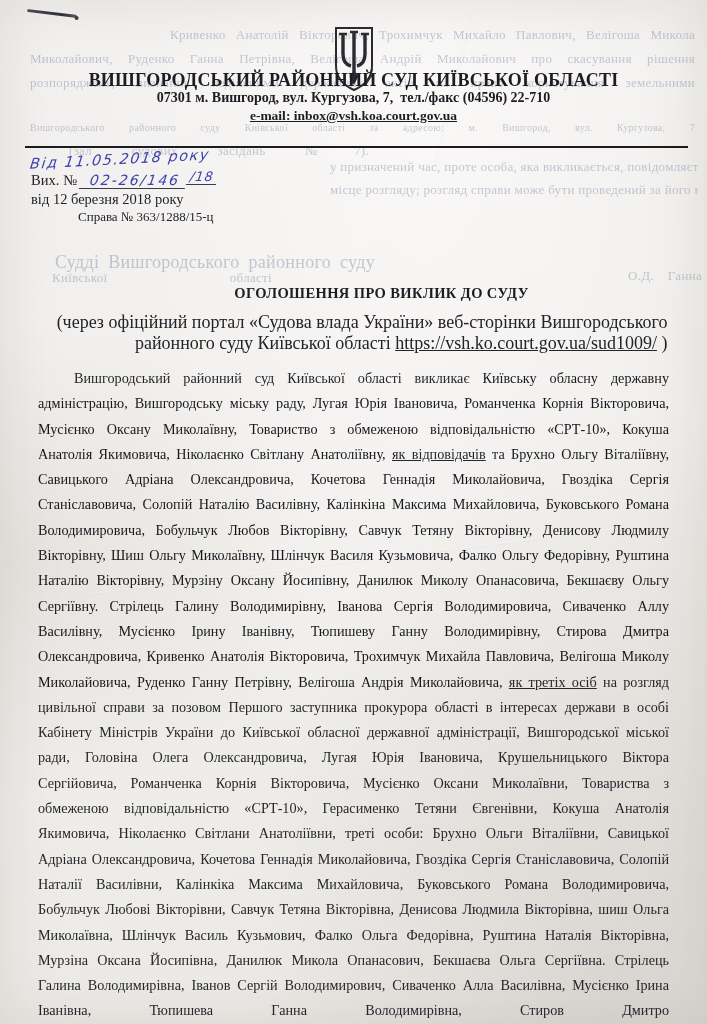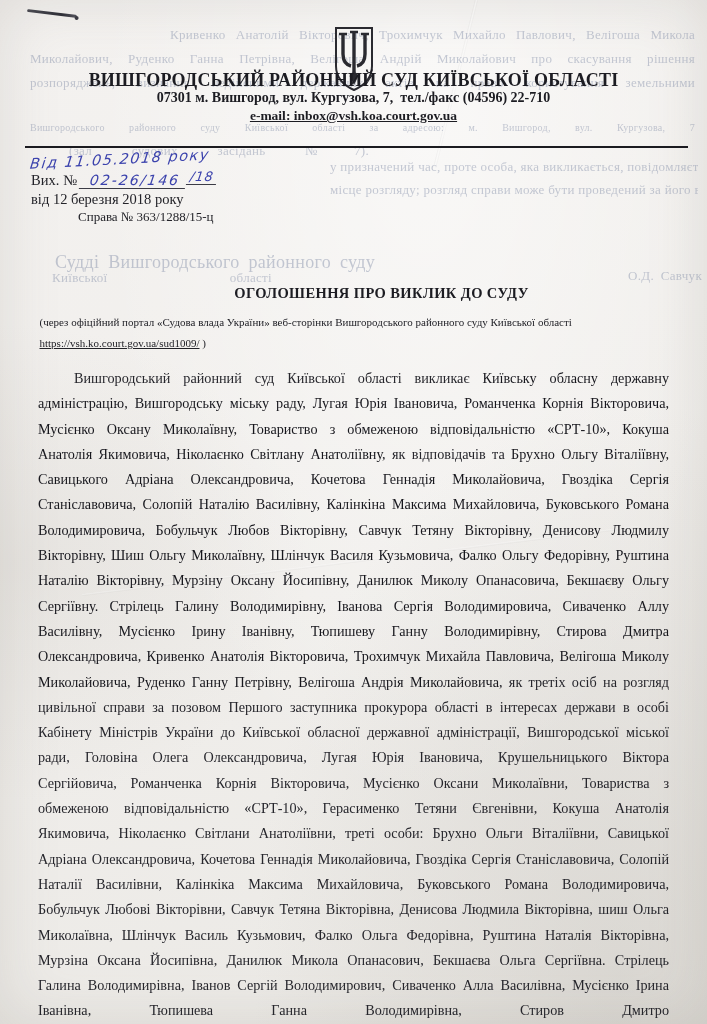--- a/index.html
+++ b/index.html
@@ -44,49 +44,49 @@
   .ref-out{top:172px;}
   .ref-out .hw-num{font-size:14px;letter-spacing:2px;transform:skewX(-8deg);display:inline-block;
     border-bottom:1.4px solid #3b3b45;padding:0 6px 0 10px;}
   .ref-out .hw-suf{font-size:13px;letter-spacing:1px;display:inline-block;transform:translateY(-4px) skewX(-8deg);
     border-bottom:1.4px solid #3b3b45;padding:0 3px;}
   .ref-date{top:191px;text-align:center;}
   .ref-case{top:209px;font-size:13px;margin-left:47px;}
   .doc-title{position:absolute;left:0;top:285px;width:100%;text-align:center;
     font-size:14.5px;font-weight:bold;letter-spacing:.4px;color:#1c1c22;padding-left:28px;}
   .subtitle{position:absolute;left:50%;top:312px;transform:translateX(-50%);
-    width:628px;text-align:left;font-size:11px;line-height:21px;color:#232329;}
+    width:628px;text-align:right;font-size:18px;line-height:21px;color:#232329;}
   .subtitle .url{text-decoration:underline;}
   .body-par{
     position:absolute;left:38px;top:366px;width:631px;
     font-size:14.2px;line-height:25.3px;text-align:justify;text-align-last:justify;
     text-indent:36px;color:#26262c;word-spacing:1.5px;margin:0;
   }
   .body-par .b{font-weight:normal;color:#17171d;}
-  .body-par .u{}
+  .body-par .u{text-decoration:underline;}
 </style>
 </head>
 <body>
 
 <div class="page">
 
   <div class="crease crease1"></div>
   <div class="crease crease2"></div>
 
   <div class="bleed">
       <div class="bleed-line" style="left: 170px; top: 27px; width: 525px; font-size: 13px;">Кривенко Анатолій Вікторович, Трохимчук Михайло Павлович, Велігоша Микола</div>
       <div class="bleed-line" style="left: 30px; top: 51px; width: 665px; font-size: 13px;">Миколайович, Руденко Ганна Петрівна, Велігоша Андрій Миколайович про скасування рішення</div>
       <div class="bleed-line" style="left: 30px; top: 75px; width: 665px; font-size: 13px;">розпоряджень, визнання недійсними державних актів на право користування земельними</div>
       <div class="bleed-line" style="left: 30px; top: 122px; width: 665px; font-size: 10px;">Вишгородського районного суду Київської області за адресою: м. Вишгород, вул. Кургузова, 7</div>
       <div class="bleed-line" style="left: 30px; top: 143px; width: 300px; font-size: 13px; margin-left: 39px;">(зал судових засідань №7).</div>
       <div class="bleed-line" style="left: 330px; top: 159px; width: 368px; font-size: 13px;">у призначений час, проте особа, яка викликається, повідомляється про час і</div>
       <div class="bleed-line" style="left: 330px; top: 182px; width: 368px; font-size: 13px;">місце розгляду; розгляд справи може бути проведений за його відсутності на</div>
       <div class="bleed-line" style="left: 55px; top: 252px; width: 320px; font-size: 18px;">Судді Вишгородського районного суду</div>
       <div class="bleed-line" style="left: 52px; top: 270px; width: 220px; font-size: 13px;">Київської області</div>
-      <div class="bleed-line" style="left: 628px; top: 268px; width: 74px; font-size: 13px;">О.Д. Савчук</div>
+      <div class="bleed-line" style="left: 628px; top: 268px; width: 74px; font-size: 13px;">О.Д. Ганна</div>
     </div>
 
   <div class="content">
     <div class="pen-mark"></div>
 
     <div class="emblem">
       <svg width="42" height="66" viewBox="0 0 42 66">
         <path d="M3,2 H39 V40 Q39,56 21,64 Q3,56 3,40 Z" fill="none" stroke="#2a2a30" stroke-width="2"></path>
         <g stroke="#2a2a30" stroke-width="3.4" fill="none">
           <path d="M10,8 v20 q0,10 8,12"></path>

